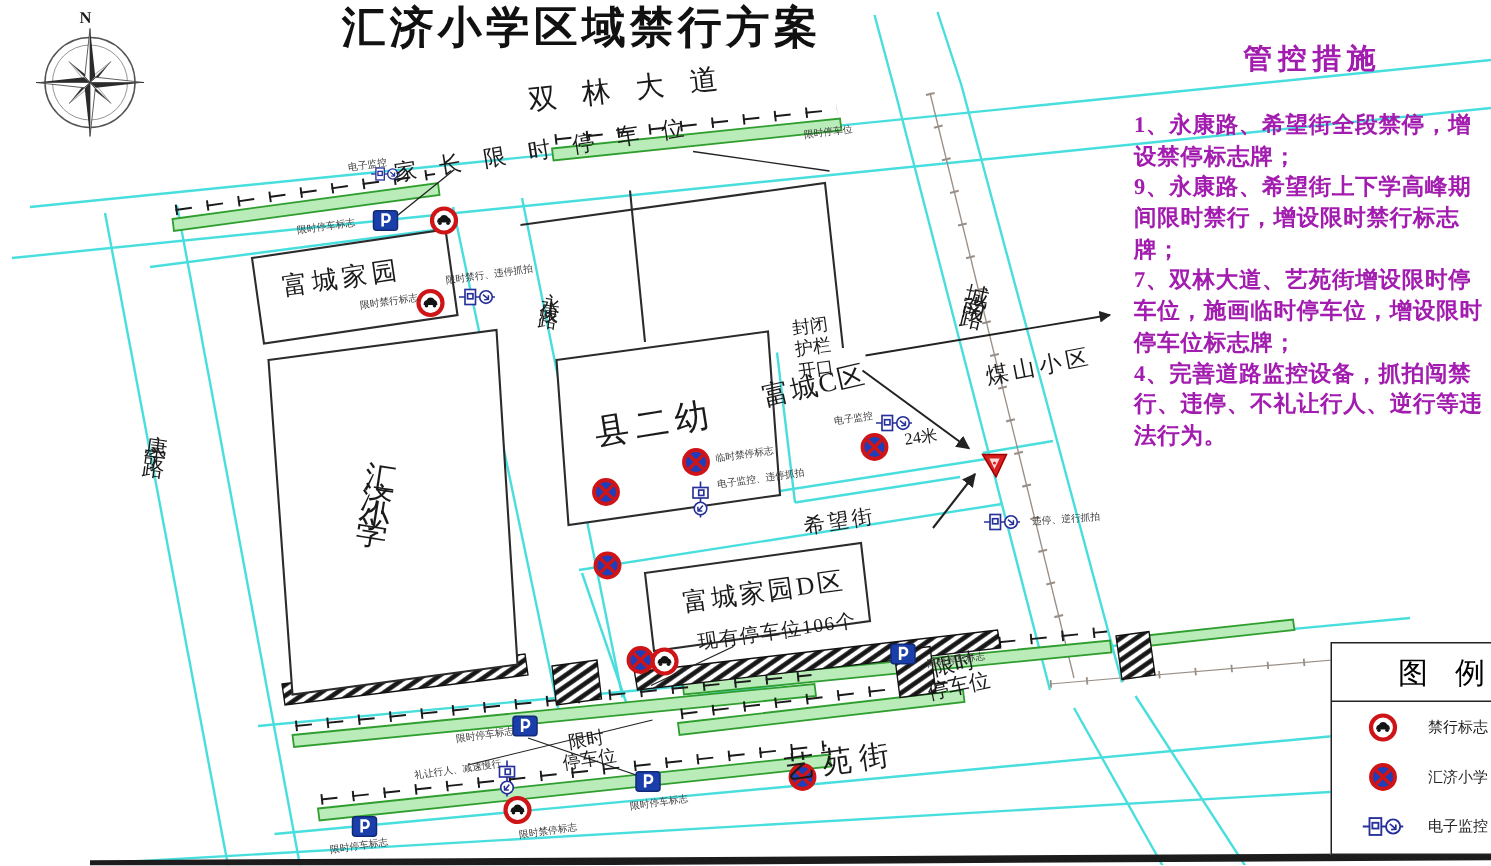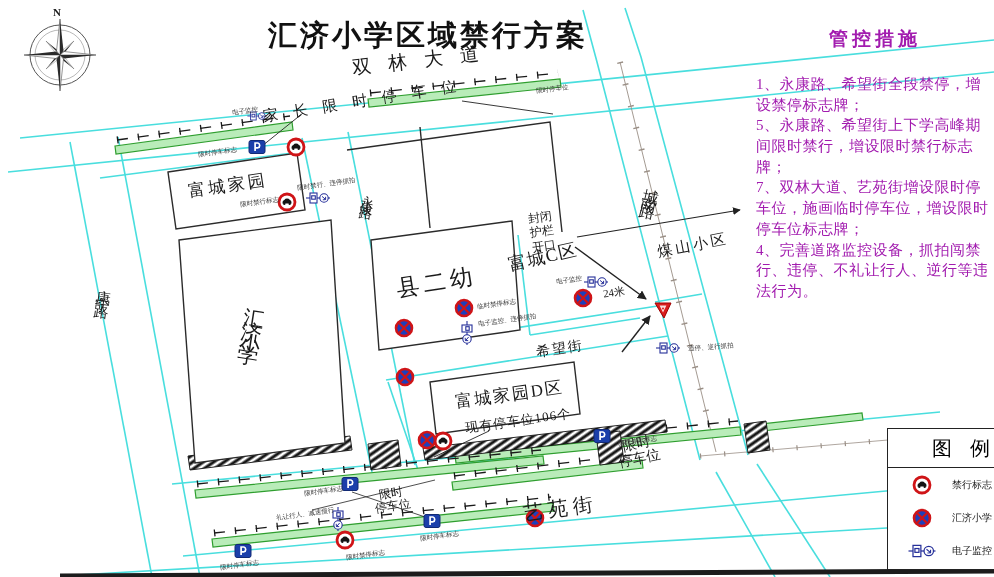--- a/index.html
+++ b/index.html
@@ -6,21 +6,21 @@
   .stage{position:relative;width:994px;height:577px;background:#fff;overflow:hidden;
          font-family:"Liberation Serif","DejaVu Serif",serif;}
   .map-svg{position:absolute;left:0;top:0;z-index:1;}
   .lbl{position:absolute;z-index:3;color:#1a1a1a;white-space:nowrap;line-height:1.1;
        font-family:"Liberation Serif","DejaVu Serif",serif;}
   .vert{writing-mode:vertical-rl;text-orientation:upright;}
   .tiny{font-size:6.5px;color:#3a3a3a;letter-spacing:0;}
   .title{font-size:29px;font-weight:bold;letter-spacing:3px;color:#111;}
   .measures{position:absolute;left:756px;top:26px;width:238px;z-index:3;color:#a21caf;}
   .measures h3{margin:0 0 22px 0;text-align:center;font-size:19px;letter-spacing:4px;font-weight:bold;}
-  .measures p{margin:0;font-size:15px;line-height:1.38;letter-spacing:0.5px;}
+  .measures p{margin:0;font-size:15px;line-height:1.38;letter-spacing:0.5px;font-weight:bold;}
   .legend{position:absolute;left:843px;top:428px;width:148px;height:142px;background:#fff;
           border:1.6px solid #222;z-index:4;box-sizing:border-box;margin-left:44px;}
   .legend .hd{height:38px;border-bottom:1.6px solid #222;display:flex;align-items:center;
               justify-content:center;font-size:20px;letter-spacing:18px;text-indent:18px;}
   .legend .row{display:flex;align-items:center;height:33px;padding-left:12px;}
   .legend .row .ic{width:44px;display:flex;justify-content:center;}
   .legend .row .tx{font-size:10px;color:#222;margin-left:8px;}
   .wrap2{white-space:normal;line-height:1.2;}
   .bottom-bar{position:absolute;left:60px;top:571px;width:934px;height:5px;background:#1c1c1c;
               transform:rotate(-0.3deg);z-index:2;}
@@ -231,27 +231,27 @@
         </g>
     <g transform="translate(338,519) rotate(90)">
           <use href="#sym-cam"></use>
         </g>
     <g transform="translate(663,310)">
           <use href="#sym-tri"></use>
         </g>
   </g>
 </svg>
 
-<div class="lbl title" style="left:228px;top:20px;margin-left:40px;">汇济小学区域禁行方案</div>
+<div class="lbl title" style="left:228px;top:4px;">汇济小学区域禁行方案</div>
 <div class="lbl" style="left:53px;top:6px;font-size:11px;font-weight:bold;">N</div>
 
 <div class="measures">
   <h3>管控措施</h3>
   <p>1、永康路、希望街全段禁停，增设禁停标志牌；</p>
-  <p>5、永康路、希望街上下学高峰期间限时禁行，增设限时禁行标志牌；</p>
+  <p>9、永康路、希望街上下学高峰期间限时禁行，增设限时禁行标志牌；</p>
   <p>7、双林大道、艺苑街增设限时停车位，施画临时停车位，增设限时停车位标志牌；</p>
   <p>4、完善道路监控设备，抓拍闯禁行、违停、不礼让行人、逆行等违法行为。</p>
 </div>
 
 <div class="legend">
   <div class="hd">图例</div>
   <div class="row">
     <span class="ic">
       <svg width="26" height="22" viewBox="-11 -11 22 22">
             <use href="#sym-noentry"></use>

